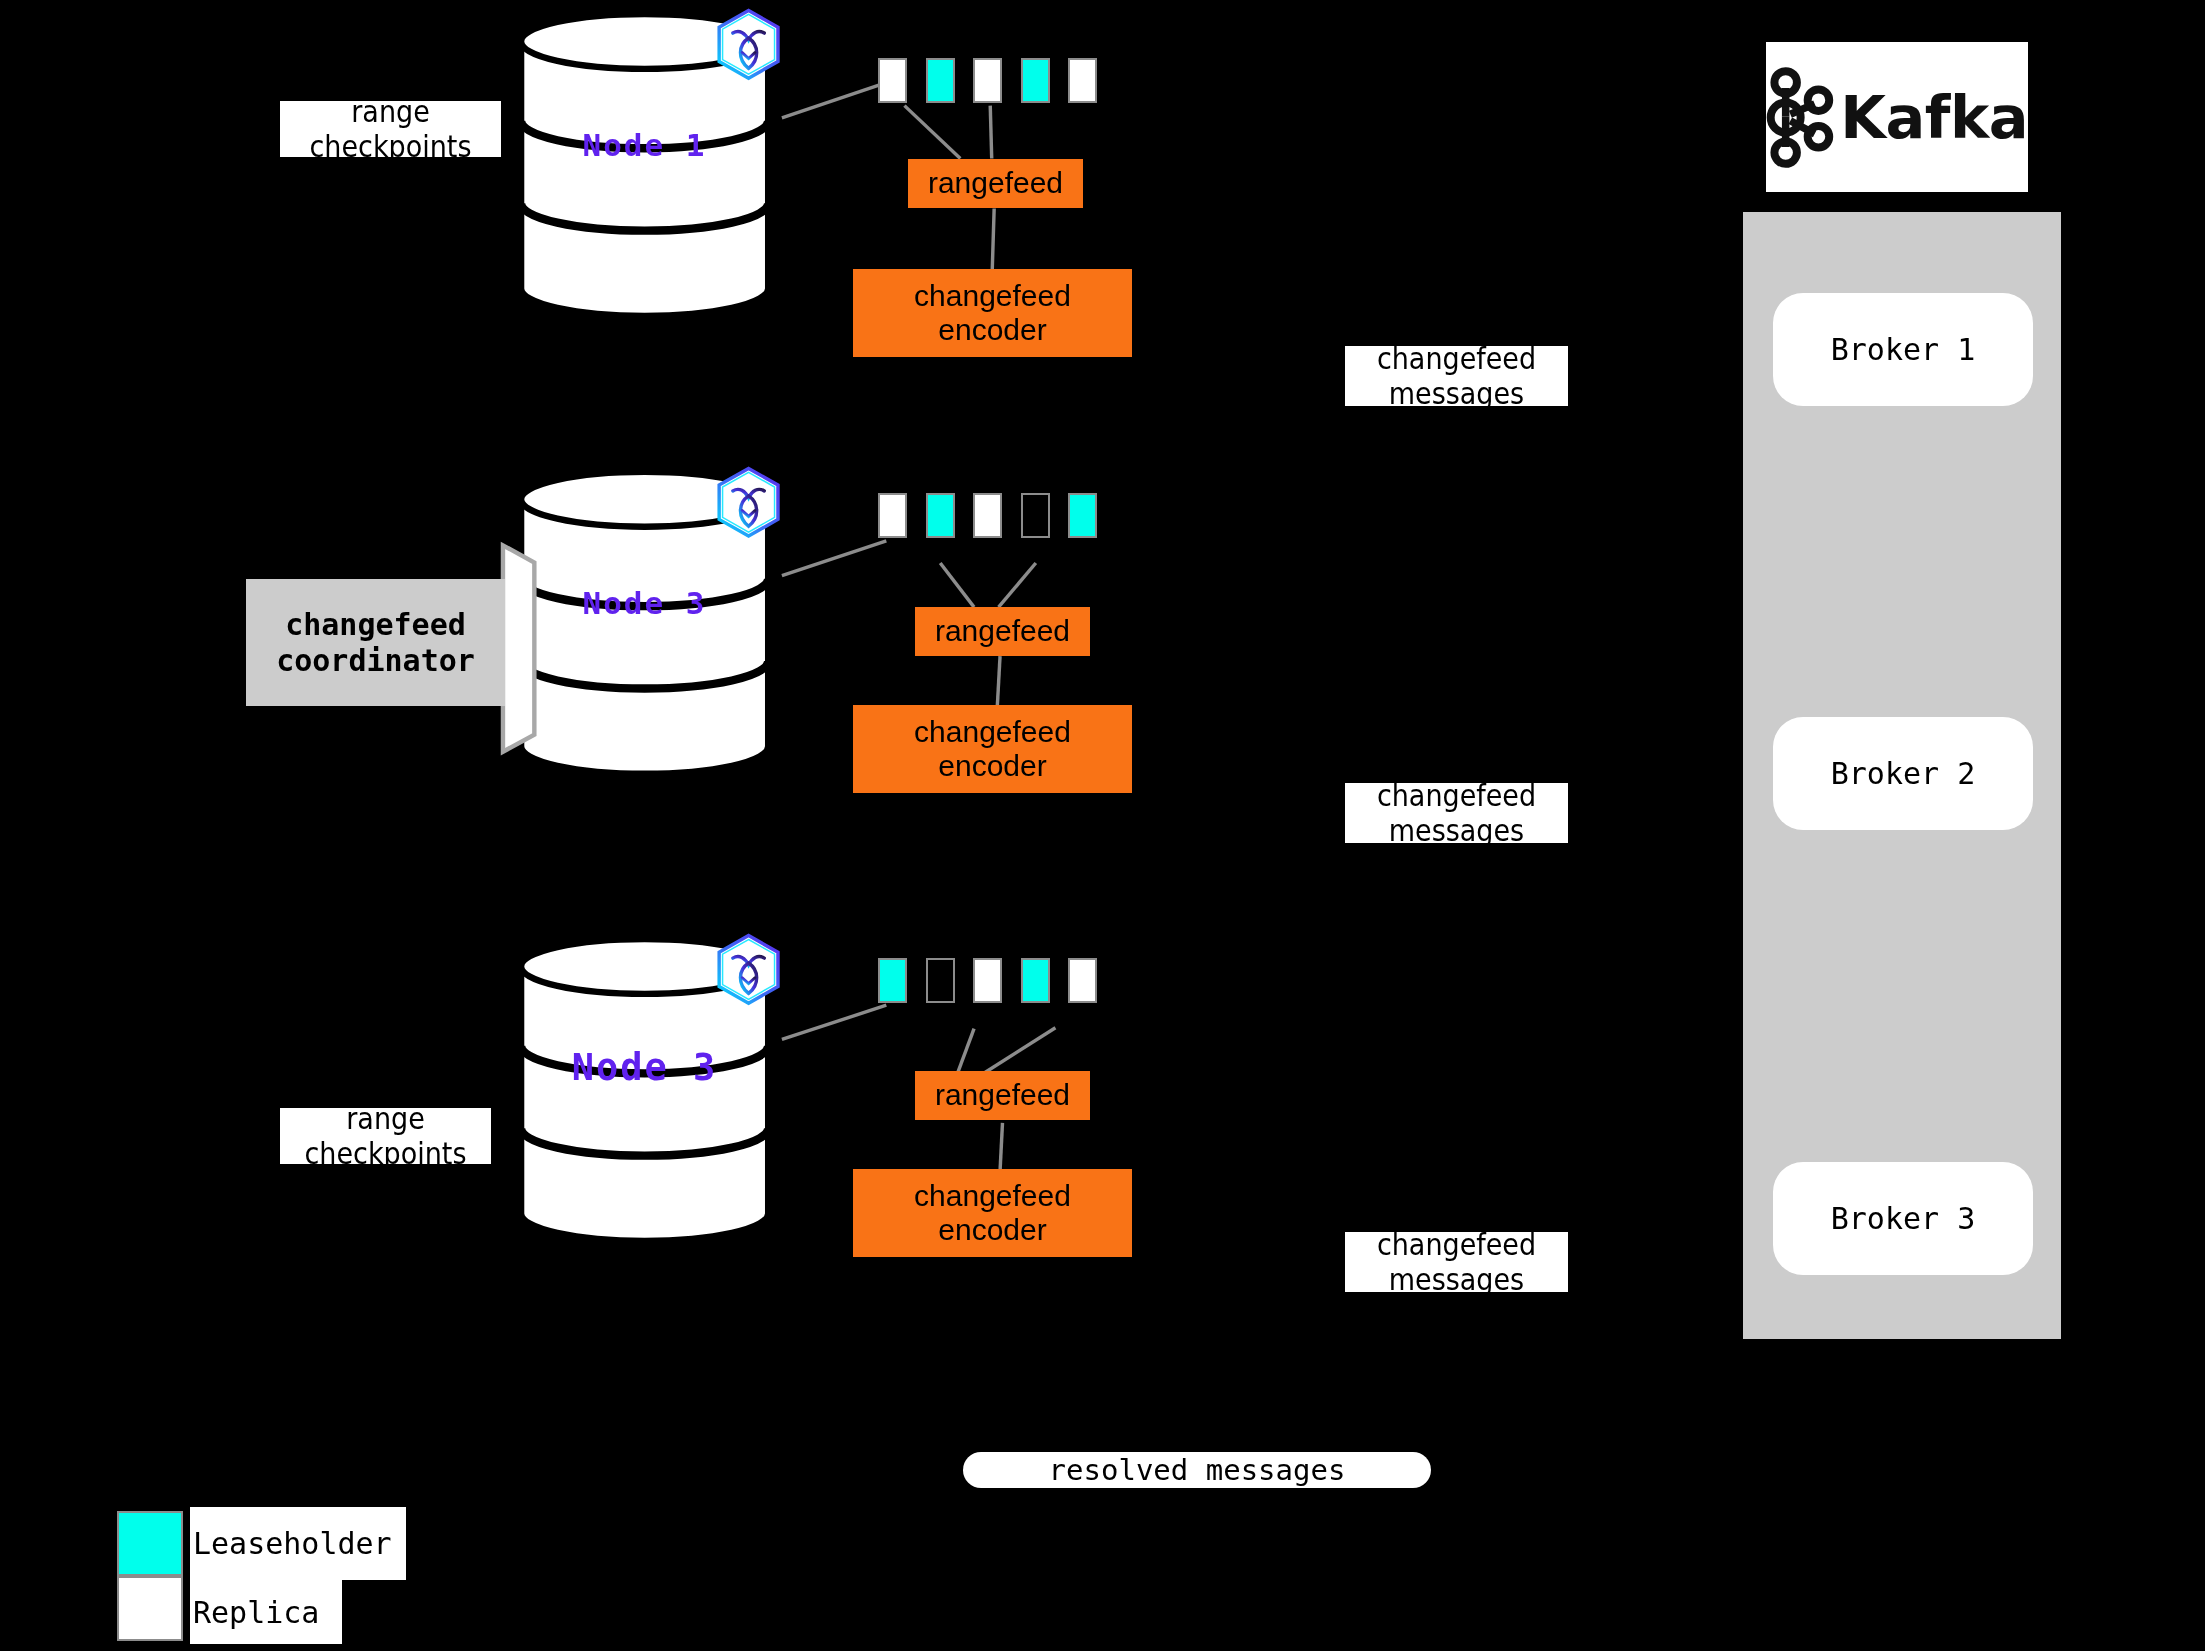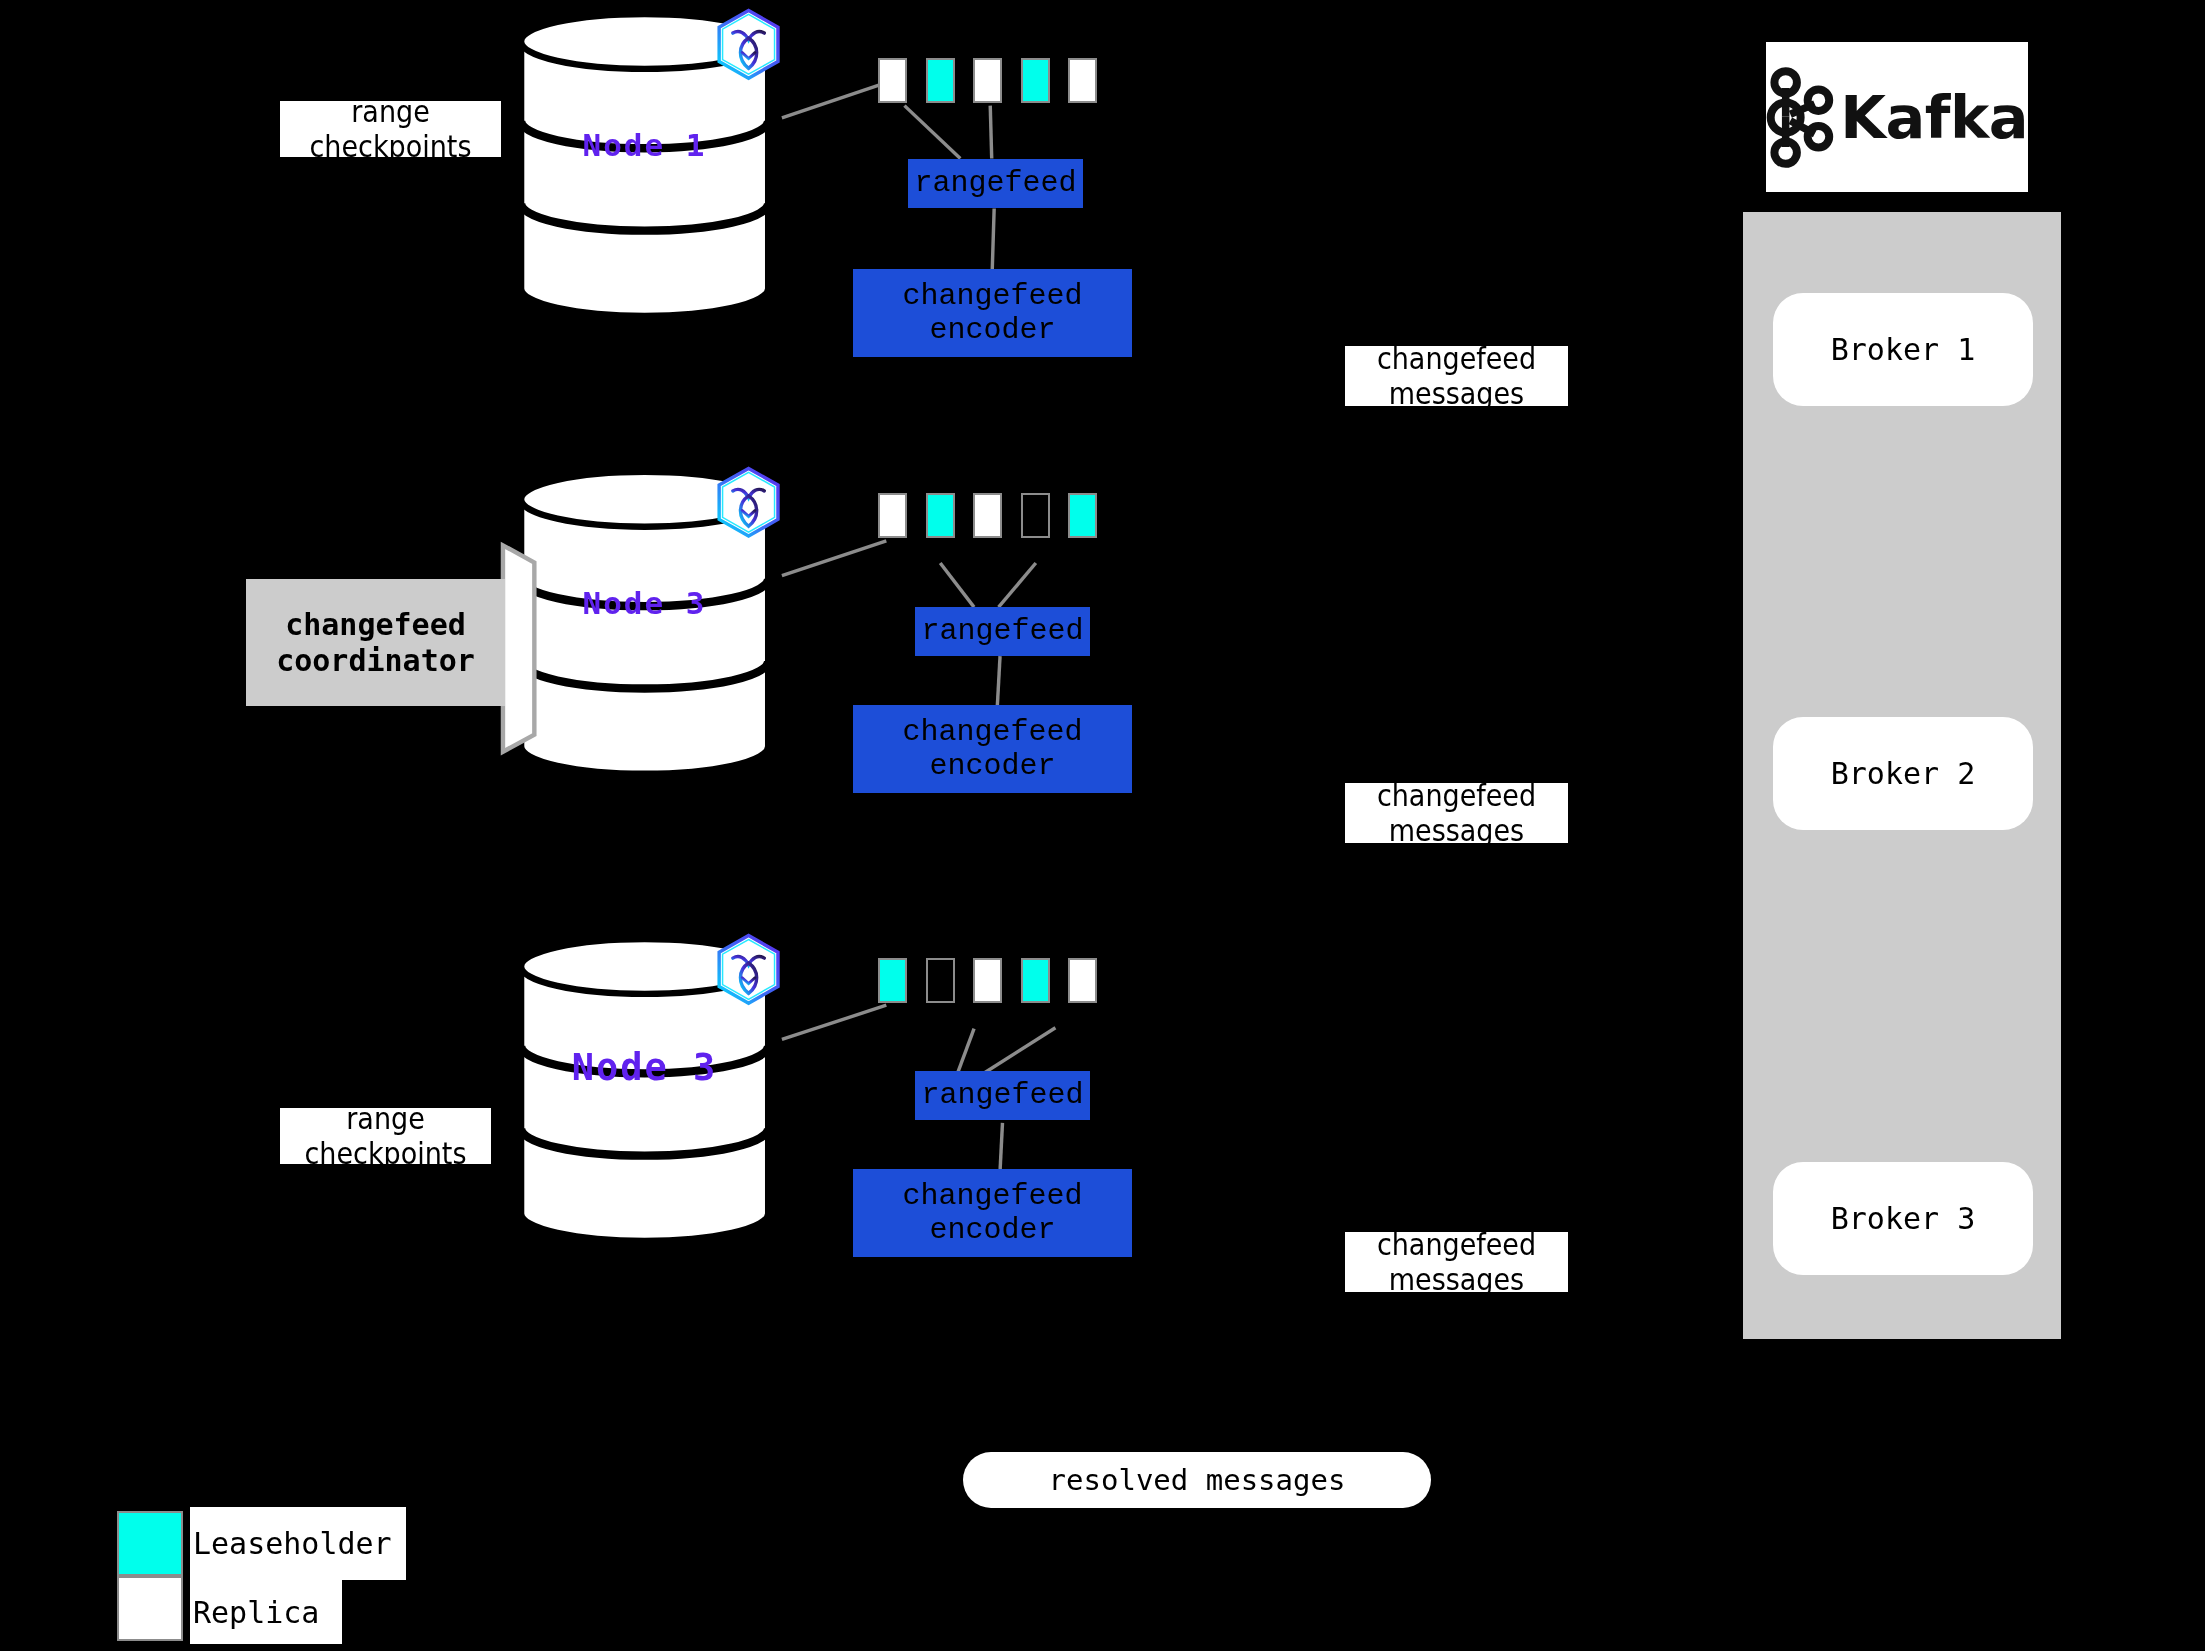--- a/index.html
+++ b/index.html
@@ -16,23 +16,23 @@
   
   .wlabel{
     background:#ffffff;color:#000;
     display:flex;flex-direction:column;align-items:center;justify-content:center;
     font-family:"DejaVu Sans Condensed","DejaVu Sans",sans-serif;
     line-height:1.18;text-align:center;white-space:nowrap;
   }
 
   
   .gbox{
-    background:#1d4ed8;color:#000;
+    background:#f97316;color:#000;
     display:flex;flex-direction:column;align-items:center;justify-content:center;
-    font-family:Liberation Mono, monospace;line-height:1.15;text-align:center;
+    font-family:Liberation Sans, sans-serif;line-height:1.15;text-align:center;
     white-space:nowrap;
   }
 
   
   .coordbox{
     background:#cccccc;color:#000;font-weight:bold;
     display:flex;flex-direction:column;align-items:center;justify-content:center;
     font-family:"DejaVu Sans Mono","DejaVu Sans",monospace;
     line-height:1.2;text-align:center;white-space:nowrap;
   }
@@ -226,21 +226,21 @@
 <div class="wlabel abs" style="left:1345px;top:783px;width:223px;height:60px;font-size:30px;">
   <span>changefeed</span>
   <span>messages</span>
 </div>
 
 <div class="wlabel abs" style="left:1345px;top:1232px;width:223px;height:60px;font-size:30px;">
   <span>changefeed</span>
   <span>messages</span>
 </div>
 
-<div class="pill abs" style="left:963px;top:1452px;width:468px;height:56px;font-size:29px;">resolved messages</div>
+<div class="pill abs" style="left:963px;top:1452px;width:468px;height:36px;font-size:29px;">resolved messages</div>
 
 <div class="kafka-logo abs" style="left:1766px;top:42px;width:262px;height:150px;">
   <svg width="74" height="103" viewBox="0 0 150 210">
     <line x1="42" y1="42" x2="42" y2="103" stroke="#111" stroke-width="16"></line>
     <line x1="42" y1="103" x2="42" y2="168" stroke="#111" stroke-width="16"></line>
     <line x1="52" y1="98" x2="104" y2="76" stroke="#111" stroke-width="16"></line>
     <line x1="52" y1="112" x2="104" y2="140" stroke="#111" stroke-width="16"></line>
     <circle cx="42" cy="30" r="24" fill="none" stroke="#111" stroke-width="17"></circle>
     <circle cx="42" cy="105" r="32" fill="none" stroke="#111" stroke-width="17"></circle>
     <circle cx="42" cy="180" r="24" fill="none" stroke="#111" stroke-width="17"></circle>

